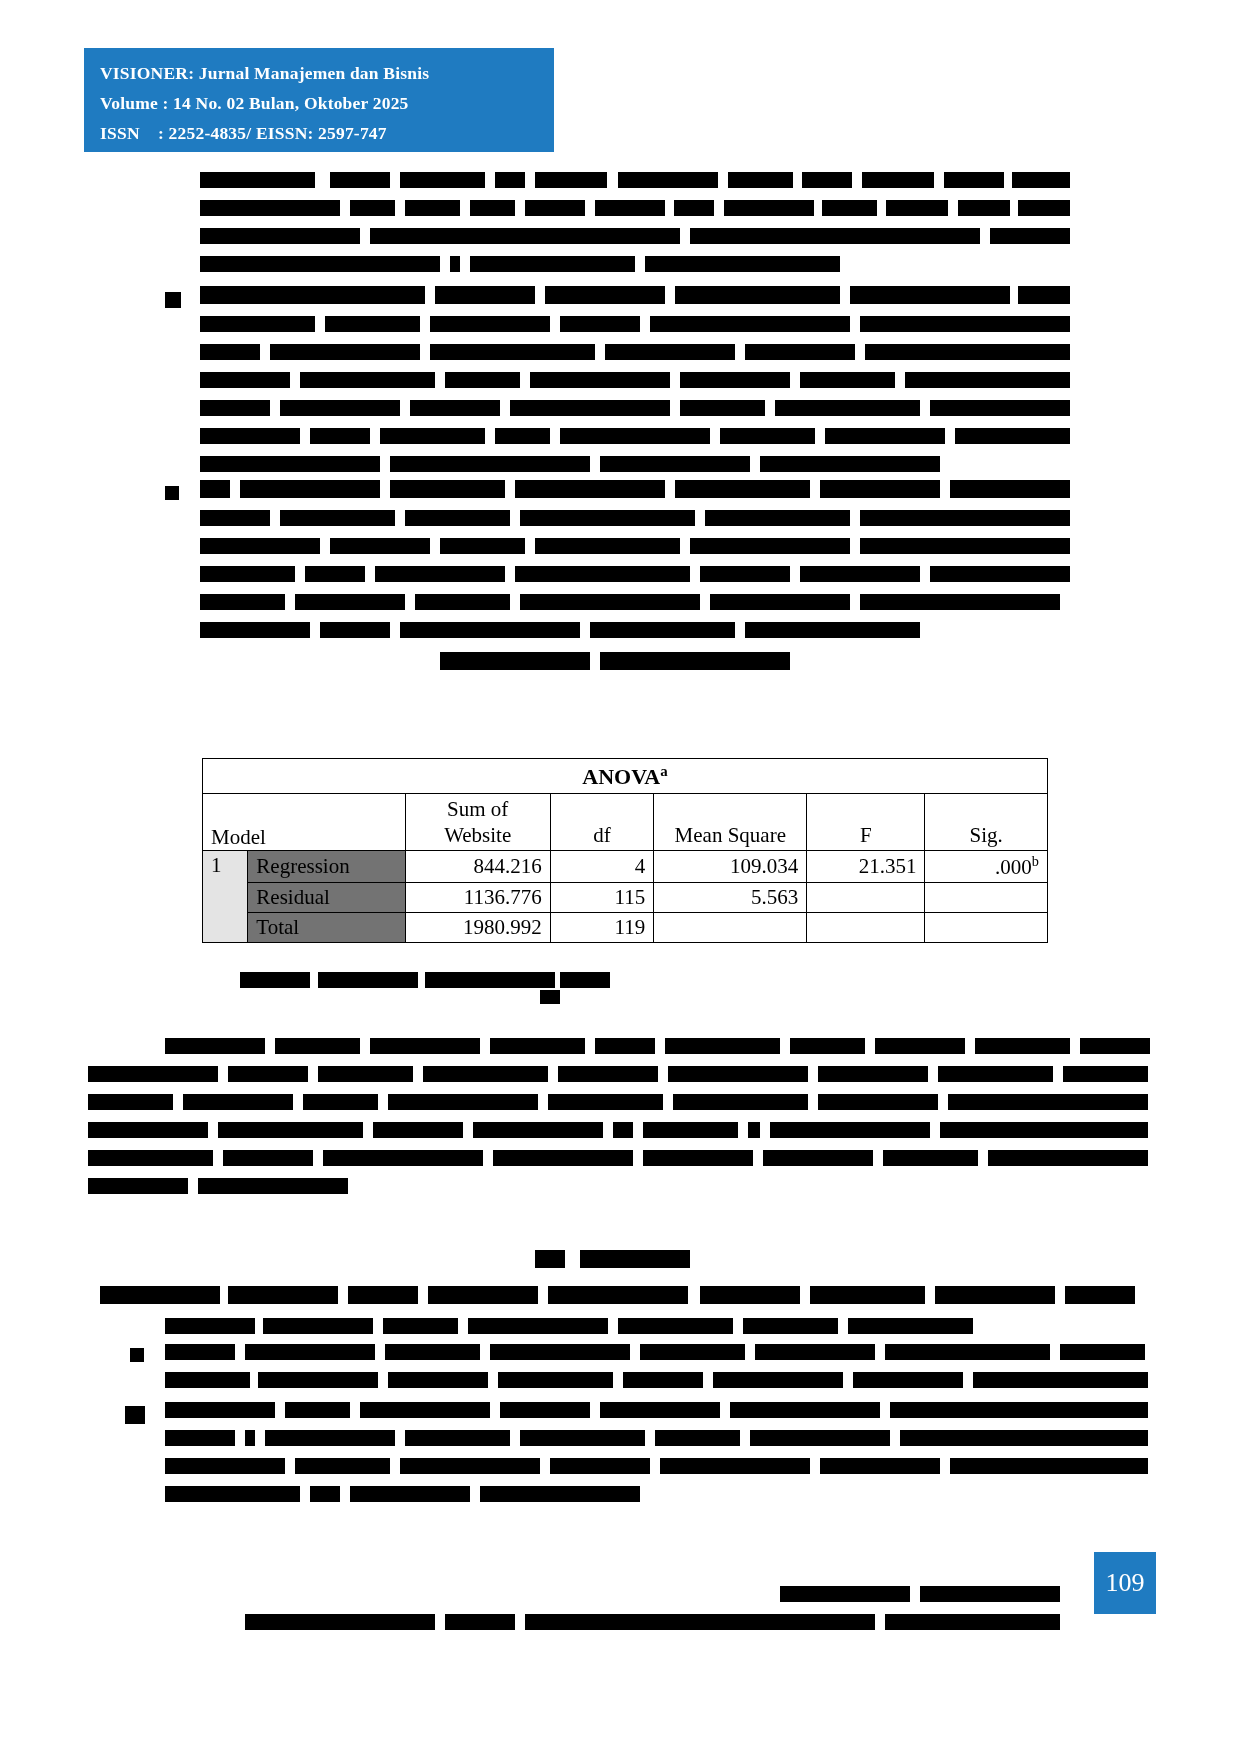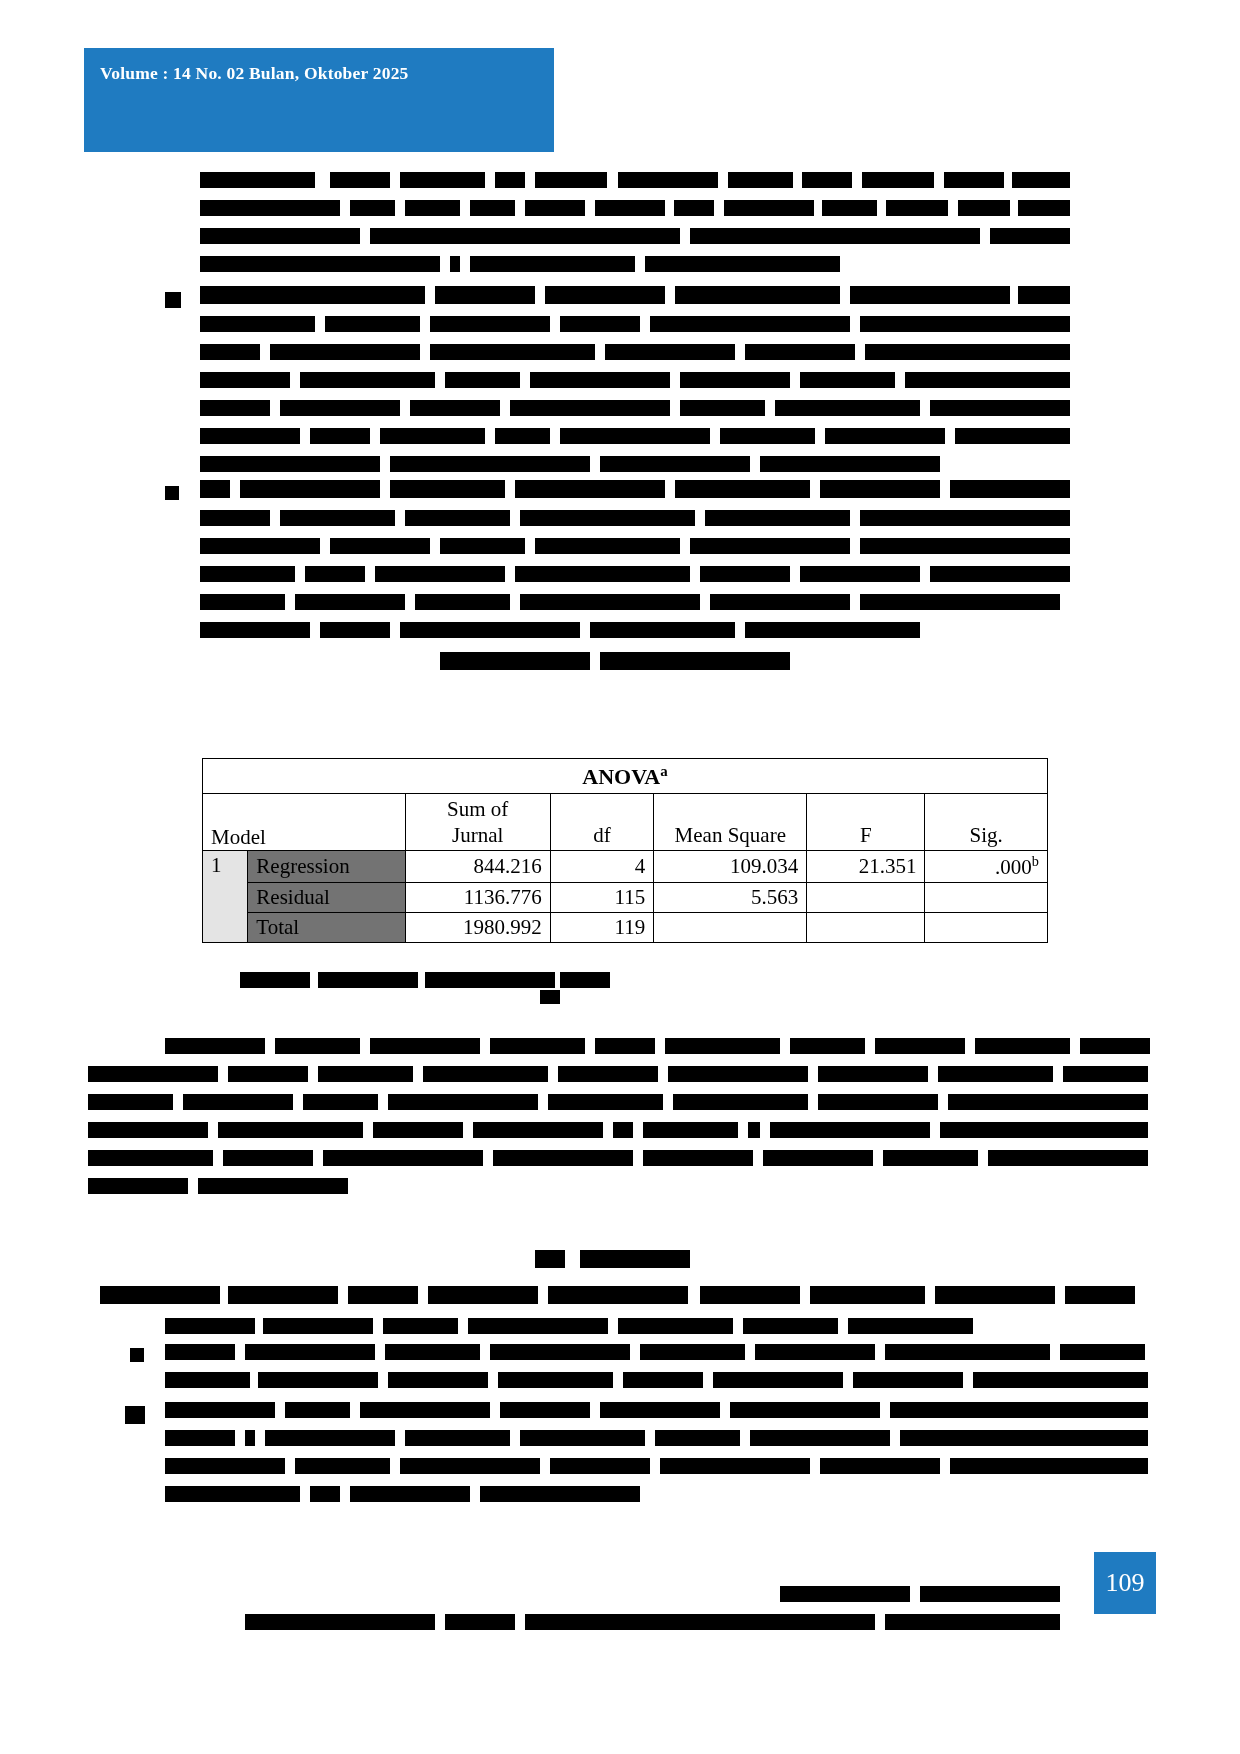--- a/index.html
+++ b/index.html
@@ -146,21 +146,23 @@
     display: flex;
     align-items: center;
     justify-content: center;
   }
 </style>
 </head>
 <body>
 
 <div class="header">
   <div class="header-left">
+    <div class="row">VISIONER: Jurnal Manajemen dan Bisnis</div>
     <div class="row">Volume : 14 No. 02 Bulan, Oktober 2025</div>
+    <div class="row">ISSN    : 2252-4835/ EISSN: 2597-747</div>
   </div>
 </div>
 
 <div>
   <div class="bar" style="left:200px; top:172px; width:115px; height:16px;"></div>
   <div class="bar" style="left:330px; top:172px; width:60px; height:16px;"></div>
   <div class="bar" style="left:400px; top:172px; width:85px; height:16px;"></div>
   <div class="bar" style="left:495px; top:172px; width:30px; height:16px;"></div>
   <div class="bar" style="left:535px; top:172px; width:72px; height:16px;"></div>
   <div class="bar" style="left:618px; top:172px; width:100px; height:16px;"></div>
@@ -303,21 +305,21 @@
   <tbody>
     <tr>
       <td class="title" colspan="7">
         <span>ANOVA</span><span class="sup">a</span>
       </td>
     </tr>
     <tr>
       <td class="hdr-model" colspan="2">Model</td>
       <td class="hdr c-ss">
         <div>Sum of</div>
-        <div>Jurnal</div>
+        <div>Website</div>
       </td>
       <td class="hdr c-df">df</td>
       <td class="hdr c-ms">Mean Square</td>
       <td class="hdr c-f">F</td>
       <td class="hdr c-sig">Sig.</td>
     </tr>
     <tr>
       <td class="modelcol" rowspan="3">1</td>
       <td class="labelcol">Regression</td>
       <td class="num">844.216</td>

